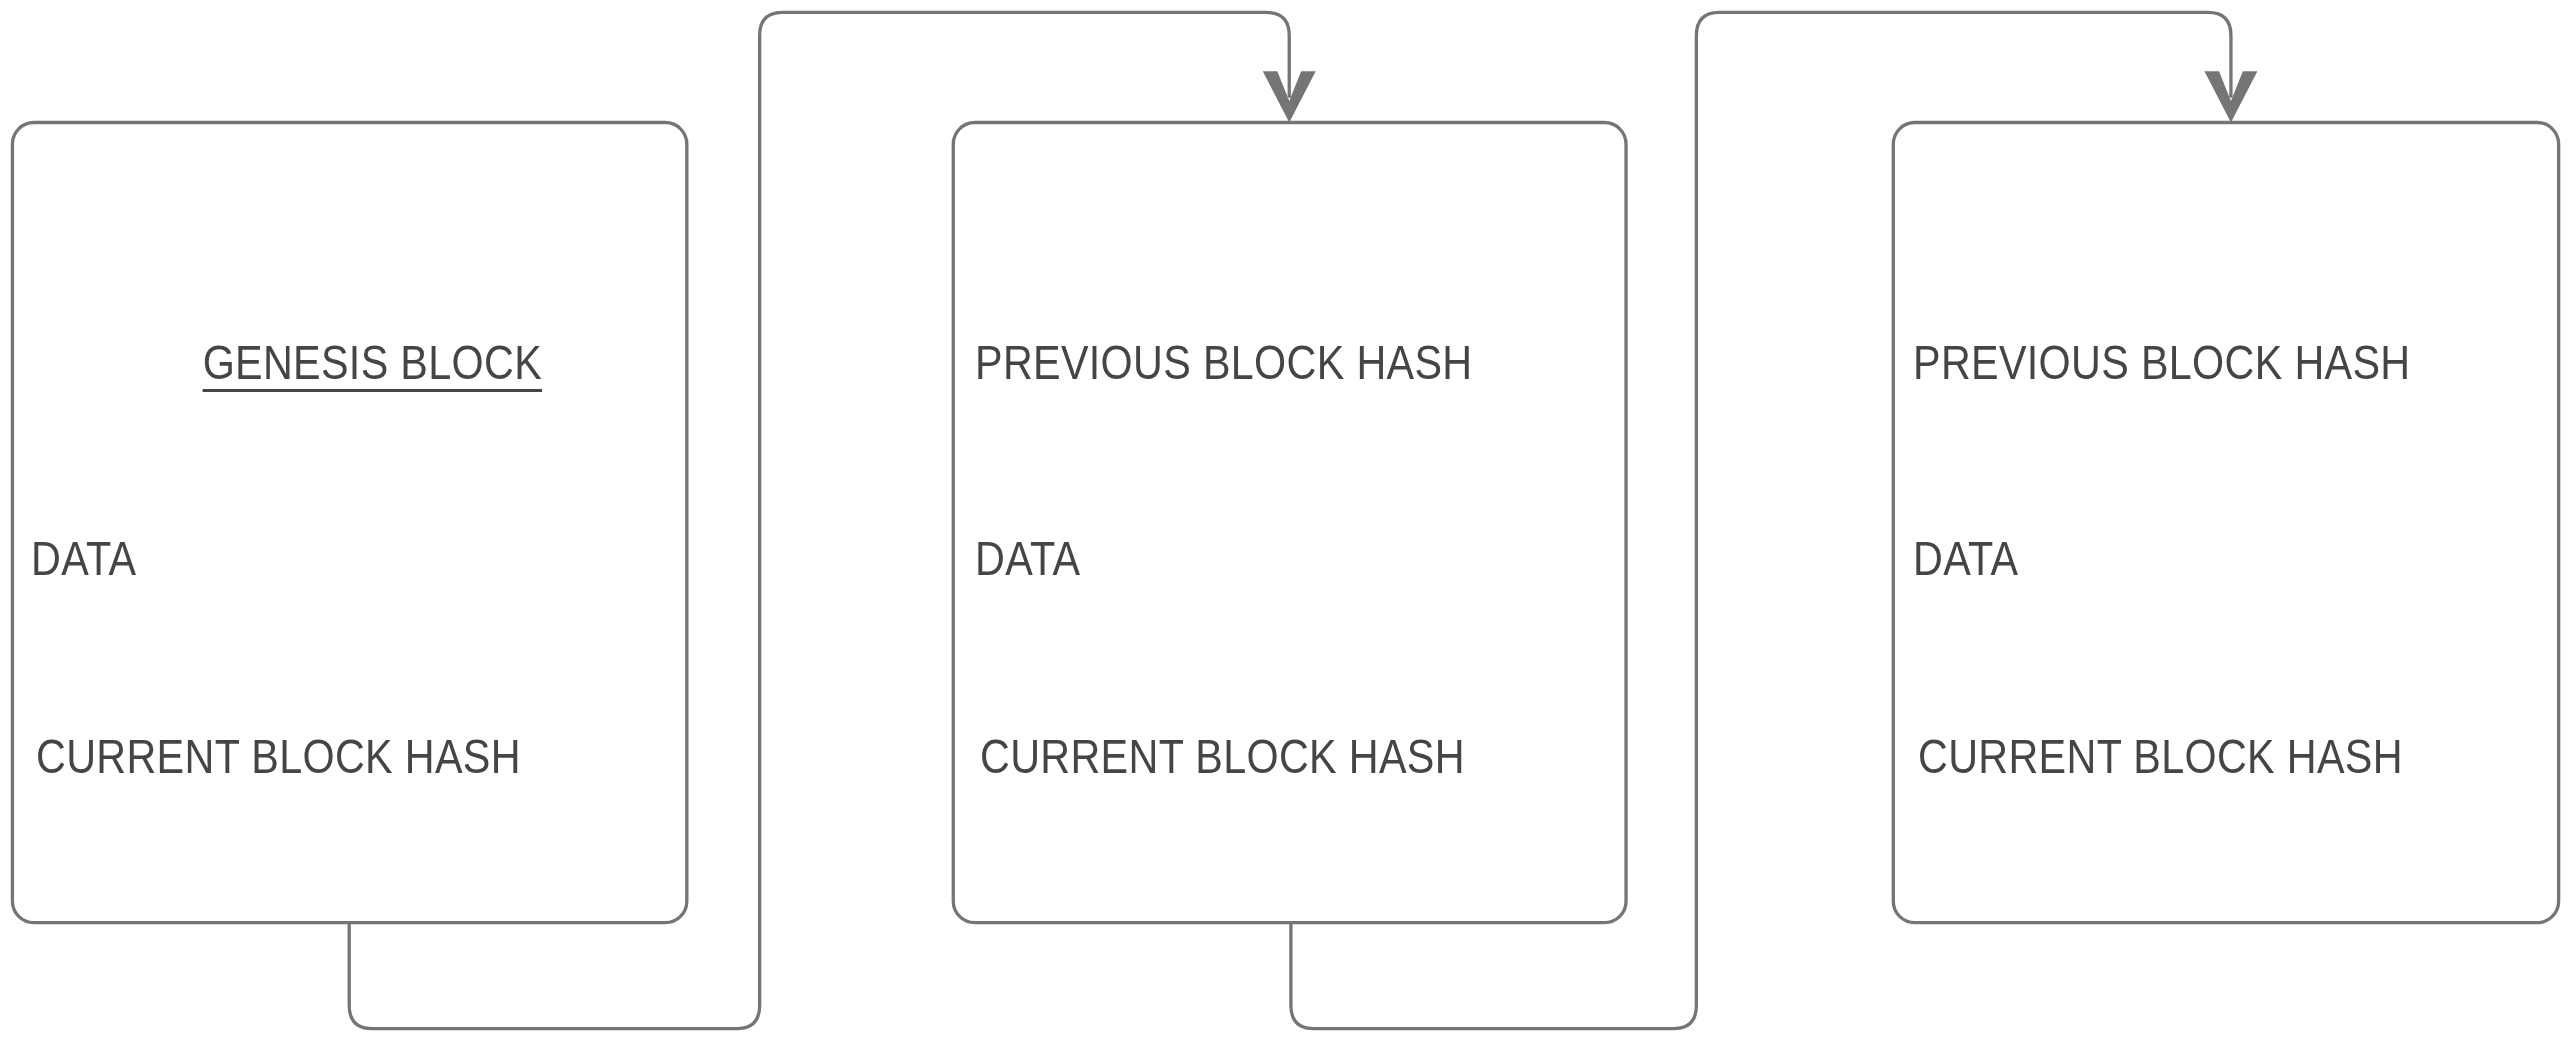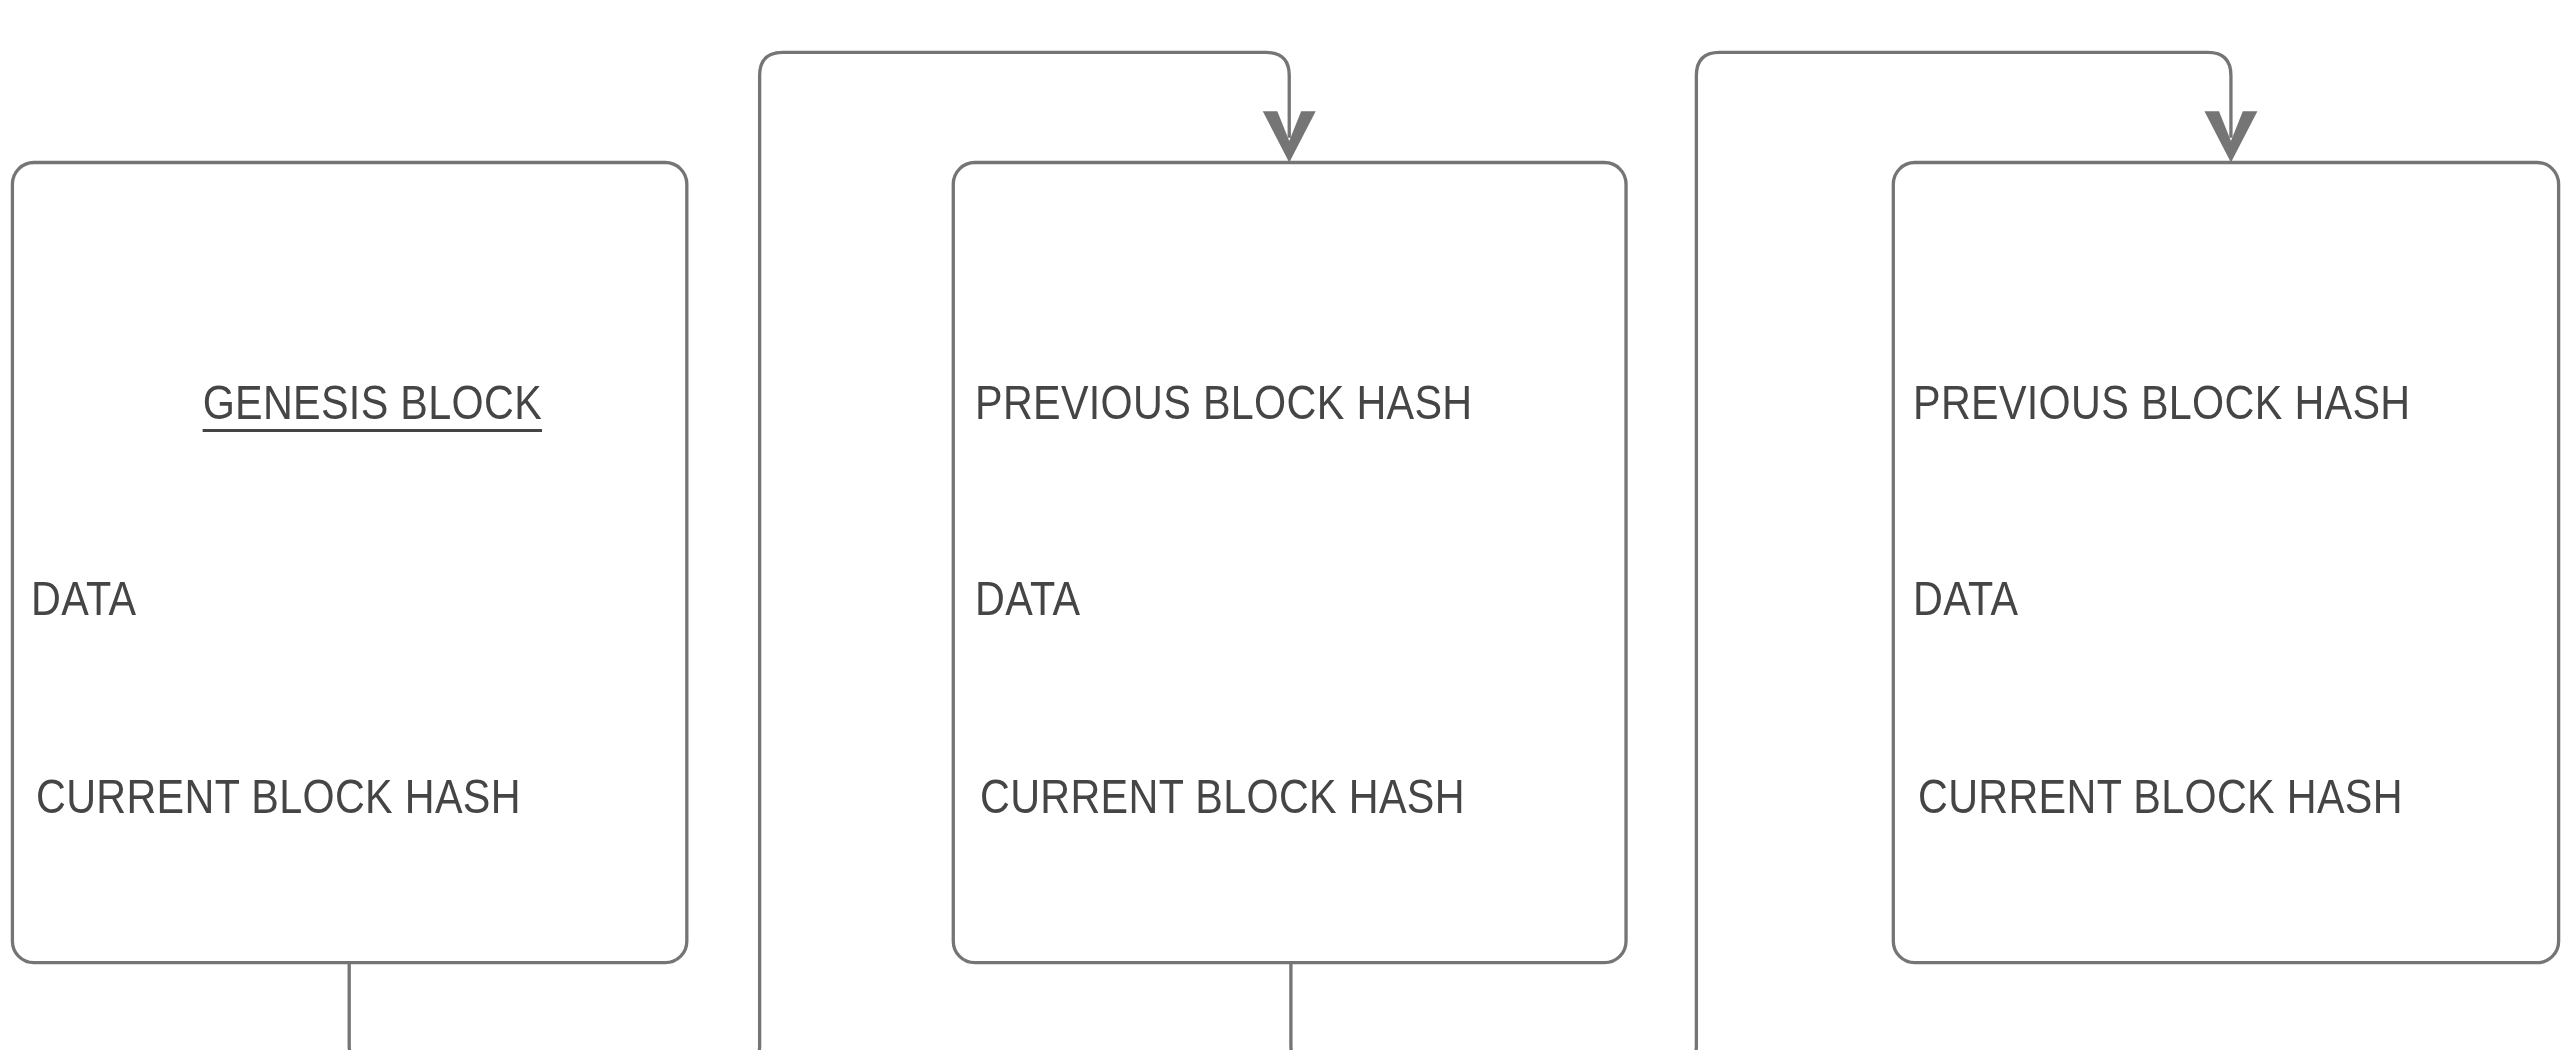--- a/index.html
+++ b/index.html
@@ -13,21 +13,20 @@
     position: relative;
     overflow: hidden;
     font-family: "Liberation Sans", "DejaVu Sans", sans-serif;
   }
 
   #diagram-root {
     position: absolute;
     inset: 0;
     width: 2576px;
     height: 982px;
-    margin-top: 40px;
   }
 
   
   #diagram-svg {
     position: absolute;
     top: 0;
     left: 0;
     width: 2576px;
     height: 1051px;
     display: block;

